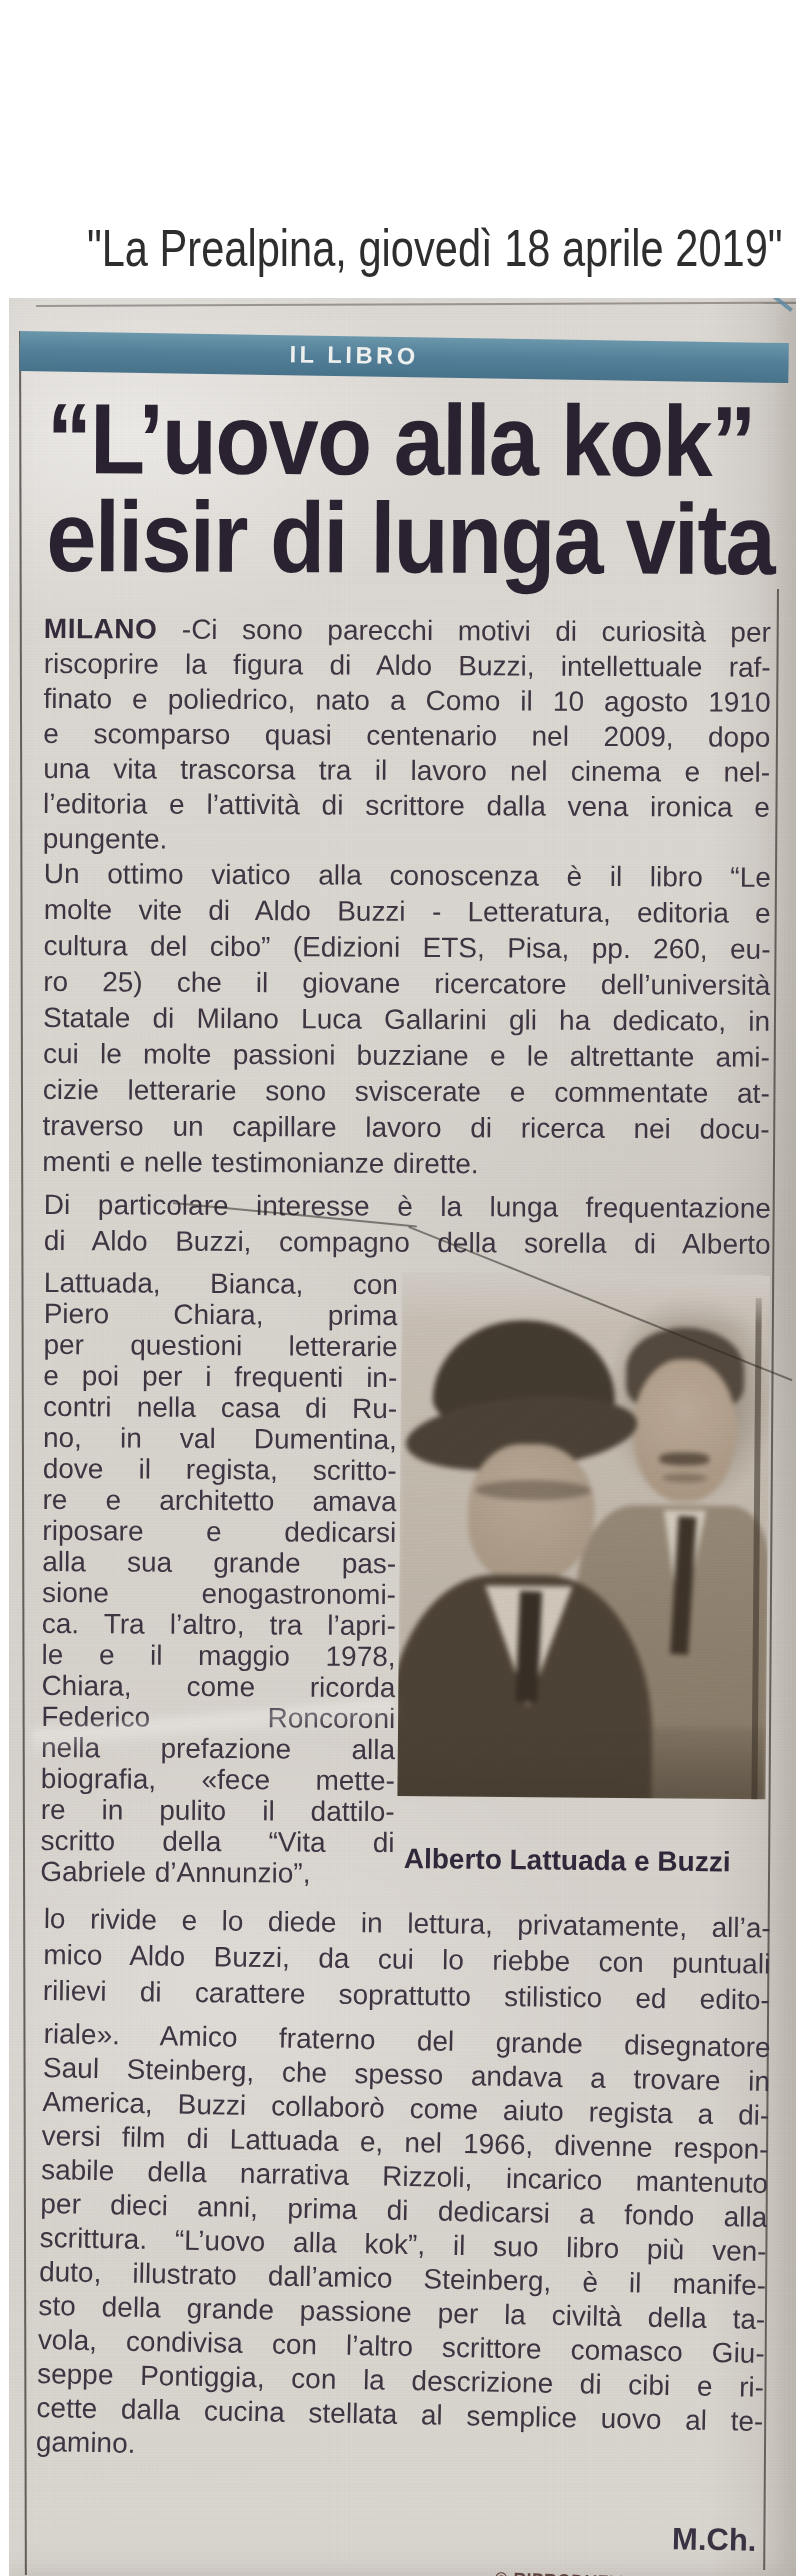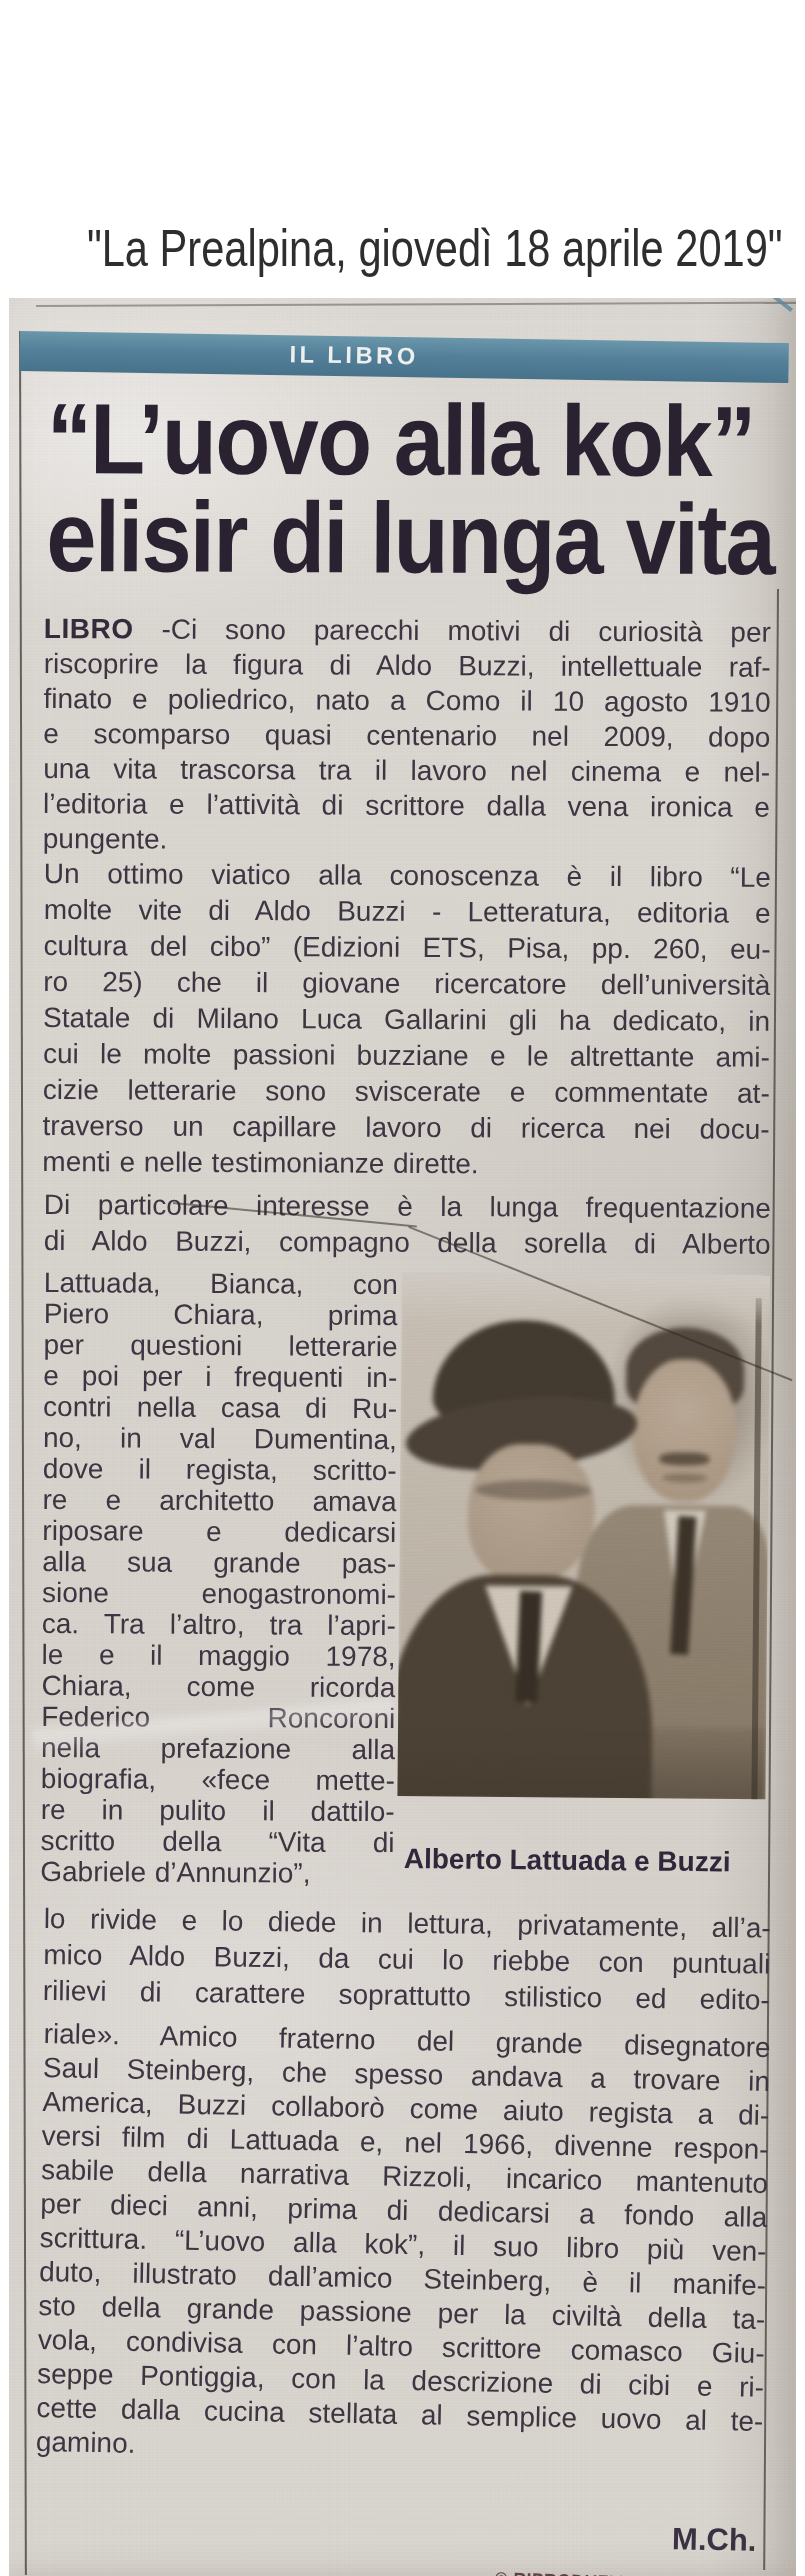--- a/index.html
+++ b/index.html
@@ -142,21 +142,21 @@
       <span class="kicker-text">IL LIBRO</span>
     </div>
 
     <h1 class="headline">
       <span class="hl">“L’uovo alla kok”</span>
       <span class="hl">elisir di lunga vita</span>
     </h1>
 
     <div class="para pA">
       <div class="tline">
-        <b class="dateline">LIBRO</b><span> -Ci sono parecchi motivi di curiosità per</span>
+        <b class="dateline">MILANO</b><span> -Ci sono parecchi motivi di curiosità per</span>
       </div>
       <div>
           <div class="tline">riscoprire la figura di Aldo Buzzi, intellettuale raf-</div>
           <div class="tline">finato e poliedrico, nato a Como il 10 agosto 1910</div>
           <div class="tline">e scomparso quasi centenario nel 2009, dopo</div>
           <div class="tline">una vita trascorsa tra il lavoro nel cinema e nel-</div>
           <div class="tline">l’editoria e l’attività di scrittore dalla vena ironica e</div>
           <div class="tline noj">pungente.</div>
         </div>
     </div>

